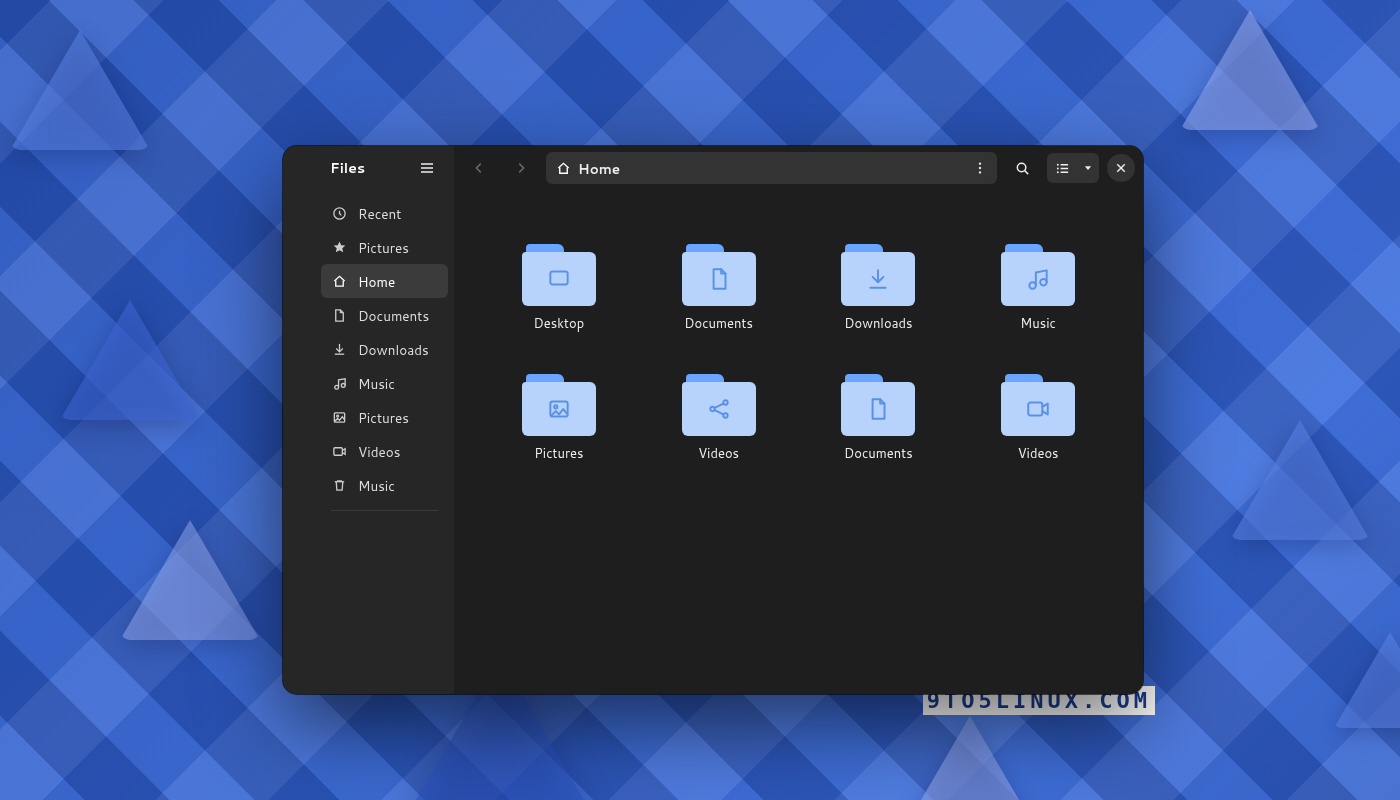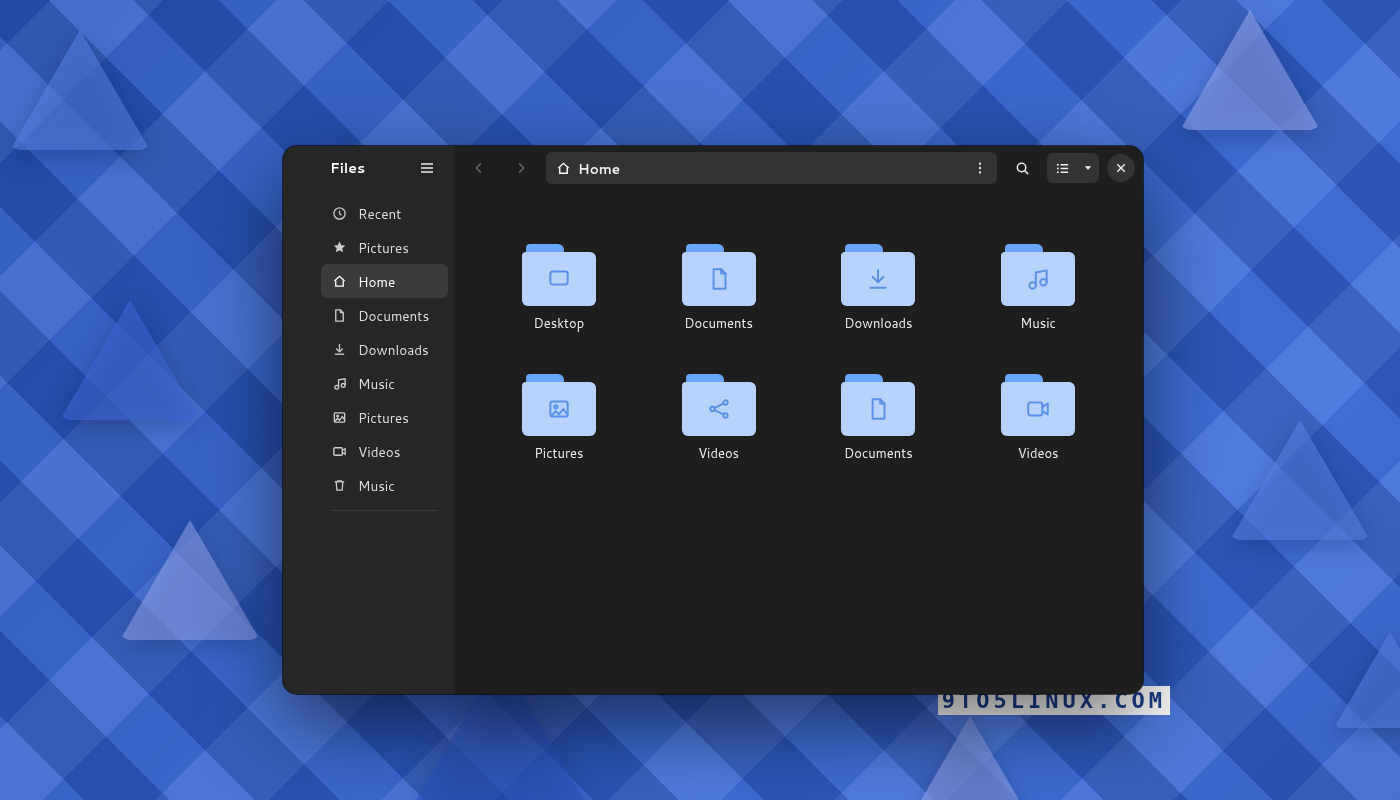--- a/index.html
+++ b/index.html
@@ -25,21 +25,21 @@
     border-left: 70px solid transparent;
     border-right: 70px solid transparent;
     border-bottom: 120px solid rgba(90,130,230,0.55);
     filter: drop-shadow(0 6px 12px rgba(0,0,40,0.4));
     border-radius: 10px;
   }
 
   
   .watermark {
     position: absolute;
-    right: 230px;
+    right: 245px;
     bottom: 85px;
     font-family: "Consolas", monospace;
     font-weight: 700;
     font-size: 22px;
     letter-spacing: 4px;
     color: #1a3e8f;
     background: #fff;
     padding: 2px 4px;
     display: inline-block;
   }

